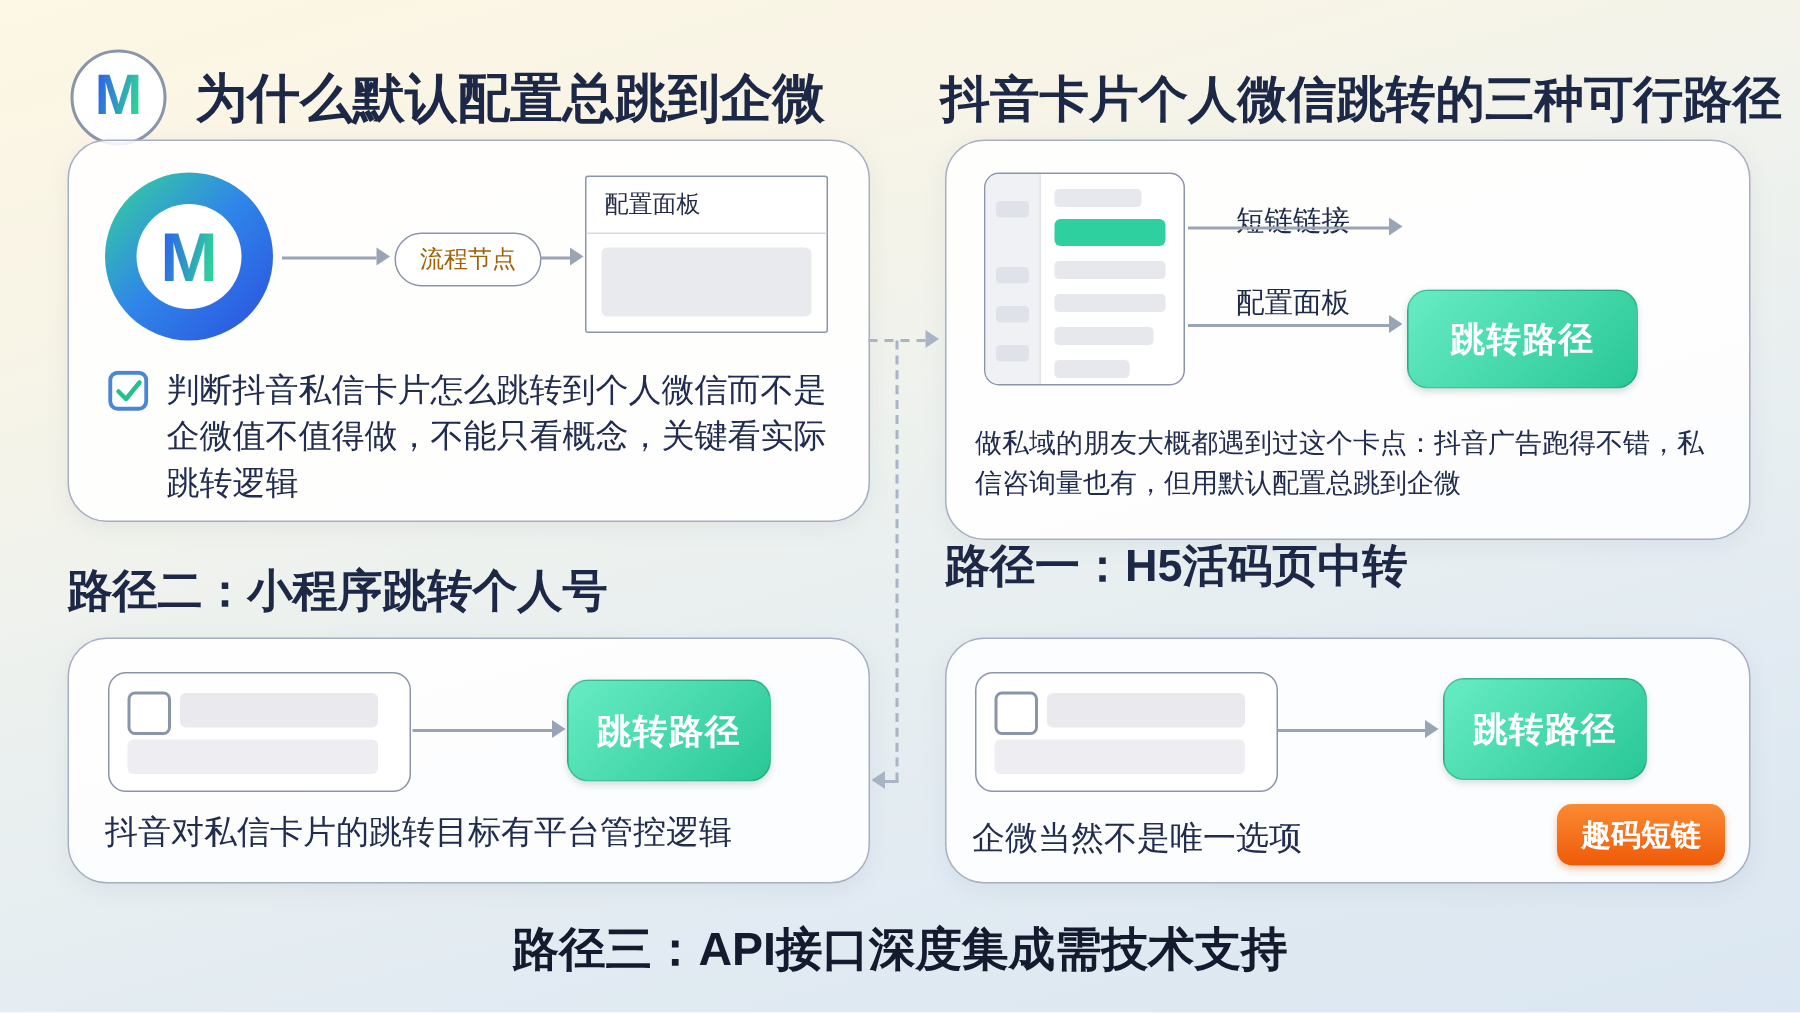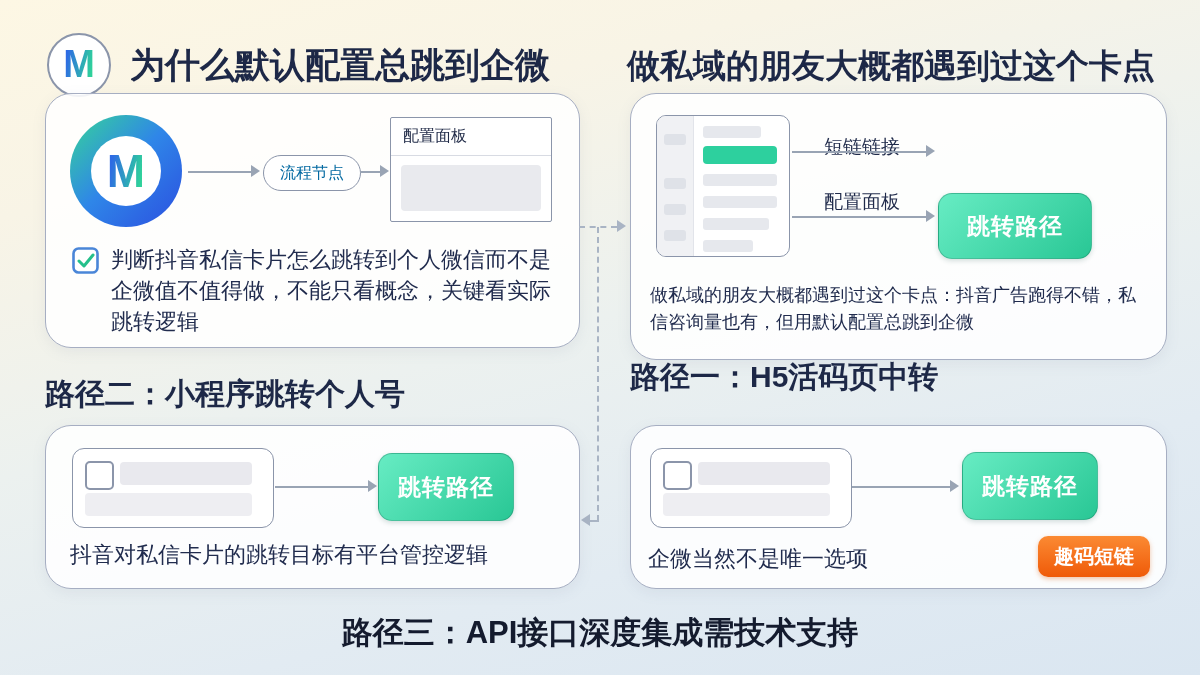--- a/index.html
+++ b/index.html
@@ -43,21 +43,21 @@
     background:linear-gradient(135deg,#36d598 0%,#2f86e8 48%,#2b4fe0 100%);
   }
   .logo-big-inner{
     position:absolute;inset:21px;background:#fff;border-radius:50%;
     display:flex;align-items:center;justify-content:center;
   }
   .logo-big .logo-m{font-size:46px;}
   .pill{
     left:263px;top:155px;width:96px;height:34px;border:1.5px solid #8b95aa;border-radius:18px;
     background:#fff;display:flex;align-items:center;justify-content:center;
-    font-size:16px;color:#0369a1;white-space:nowrap;
+    font-size:16px;color:#a16207;white-space:nowrap;
   }
   .panel{
     left:390px;top:117px;width:160px;height:103px;border:1.5px solid #8b95aa;border-radius:2px;background:#fff;
   }
   .panel-title{position:absolute;left:12px;top:8px;font-size:16px;color:#222c49;}
   .panel-divider{position:absolute;left:0;top:37px;width:100%;height:1px;background:#d8dbe3;}
   .panel-ph{position:absolute;left:10px;top:47px;right:10px;bottom:10px;background:#e9eaee;border-radius:4px;}
 
   .check-row{left:72px;top:244px;width:492px;display:flex;gap:12px;}
   .checkbox-svg{flex:0 0 27px;margin-top:3px;}
@@ -108,21 +108,21 @@
 </style>
 </head>
 <body>
 
 <div id="canvas">
 
   <div class="abs logo-sm">
     <span class="logo-m">M</span>
   </div>
   <div class="abs title title-left">为什么默认配置总跳到企微</div>
-  <div class="abs title title-right">做私域的朋友大概都遇到过这个卡点</div>
+  <div class="abs title title-right">抖音卡片个人微信跳转的三种可行路径</div>
 
   <div class="abs card card-why"></div>
 
   <div class="abs logo-big">
     <div class="logo-big-inner">
       <span class="logo-m">M</span>
     </div>
   </div>
 
   <div class="abs aline" style="left:188px;top:171px;width:63px;"></div>

